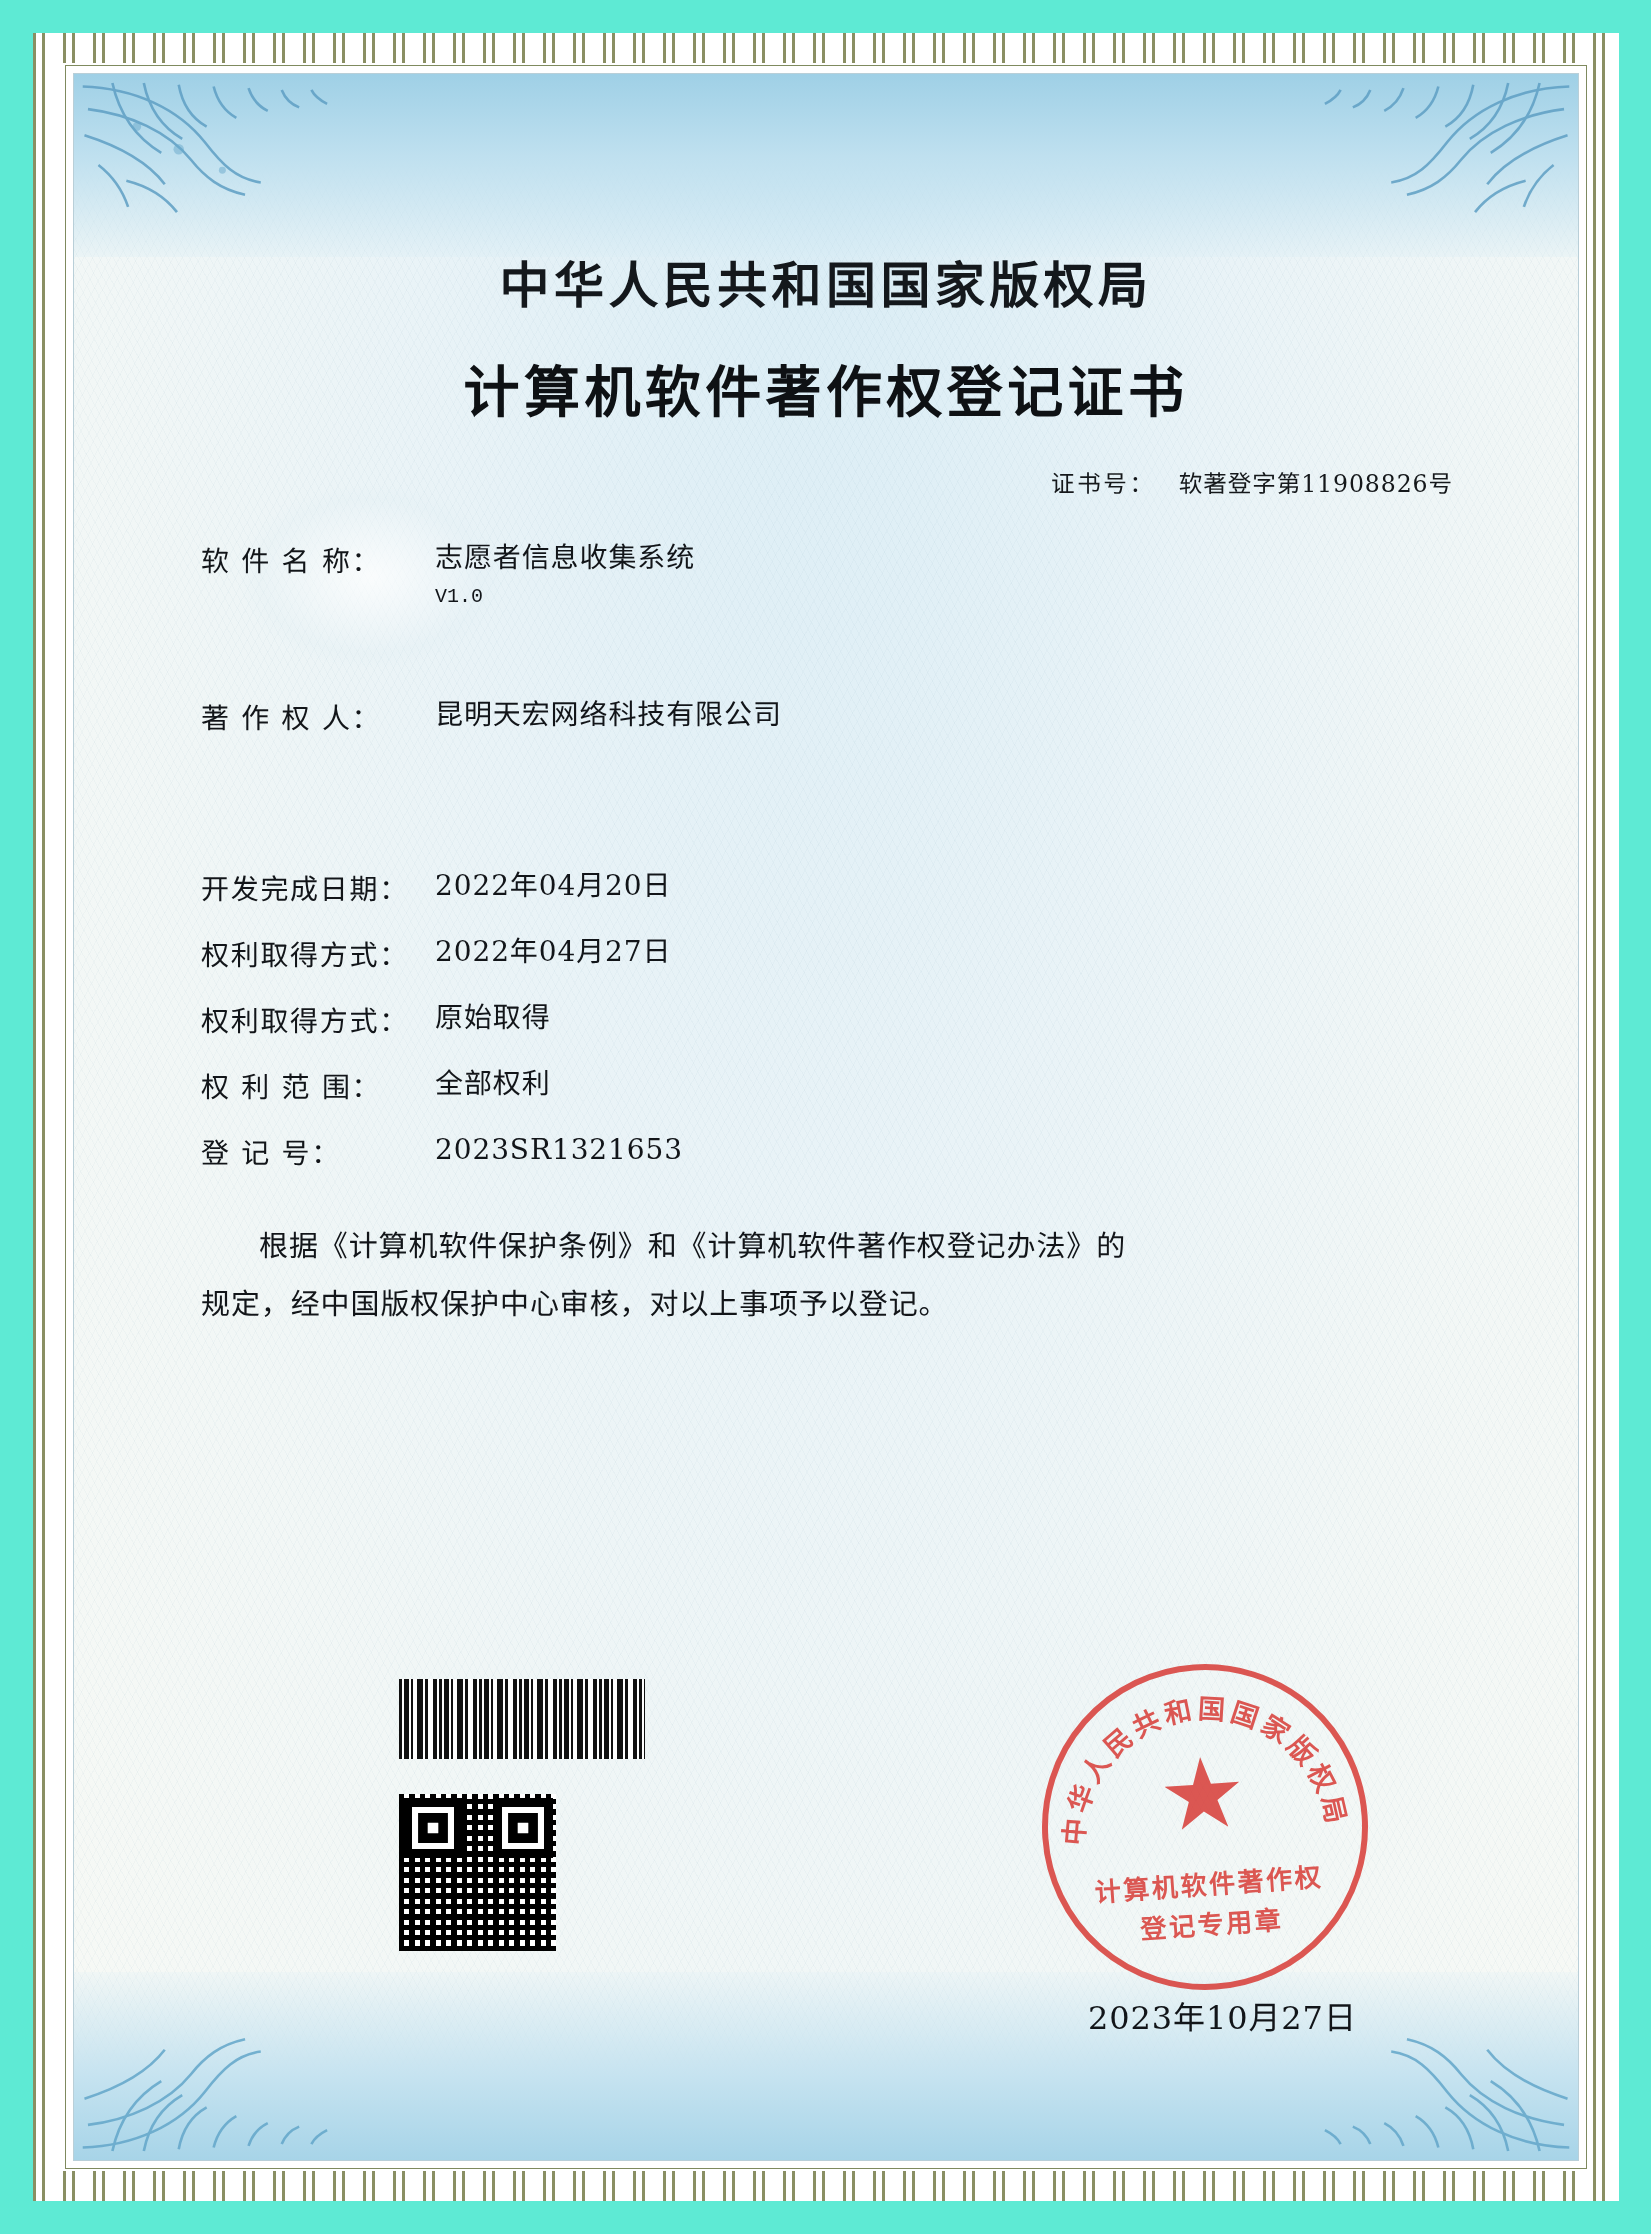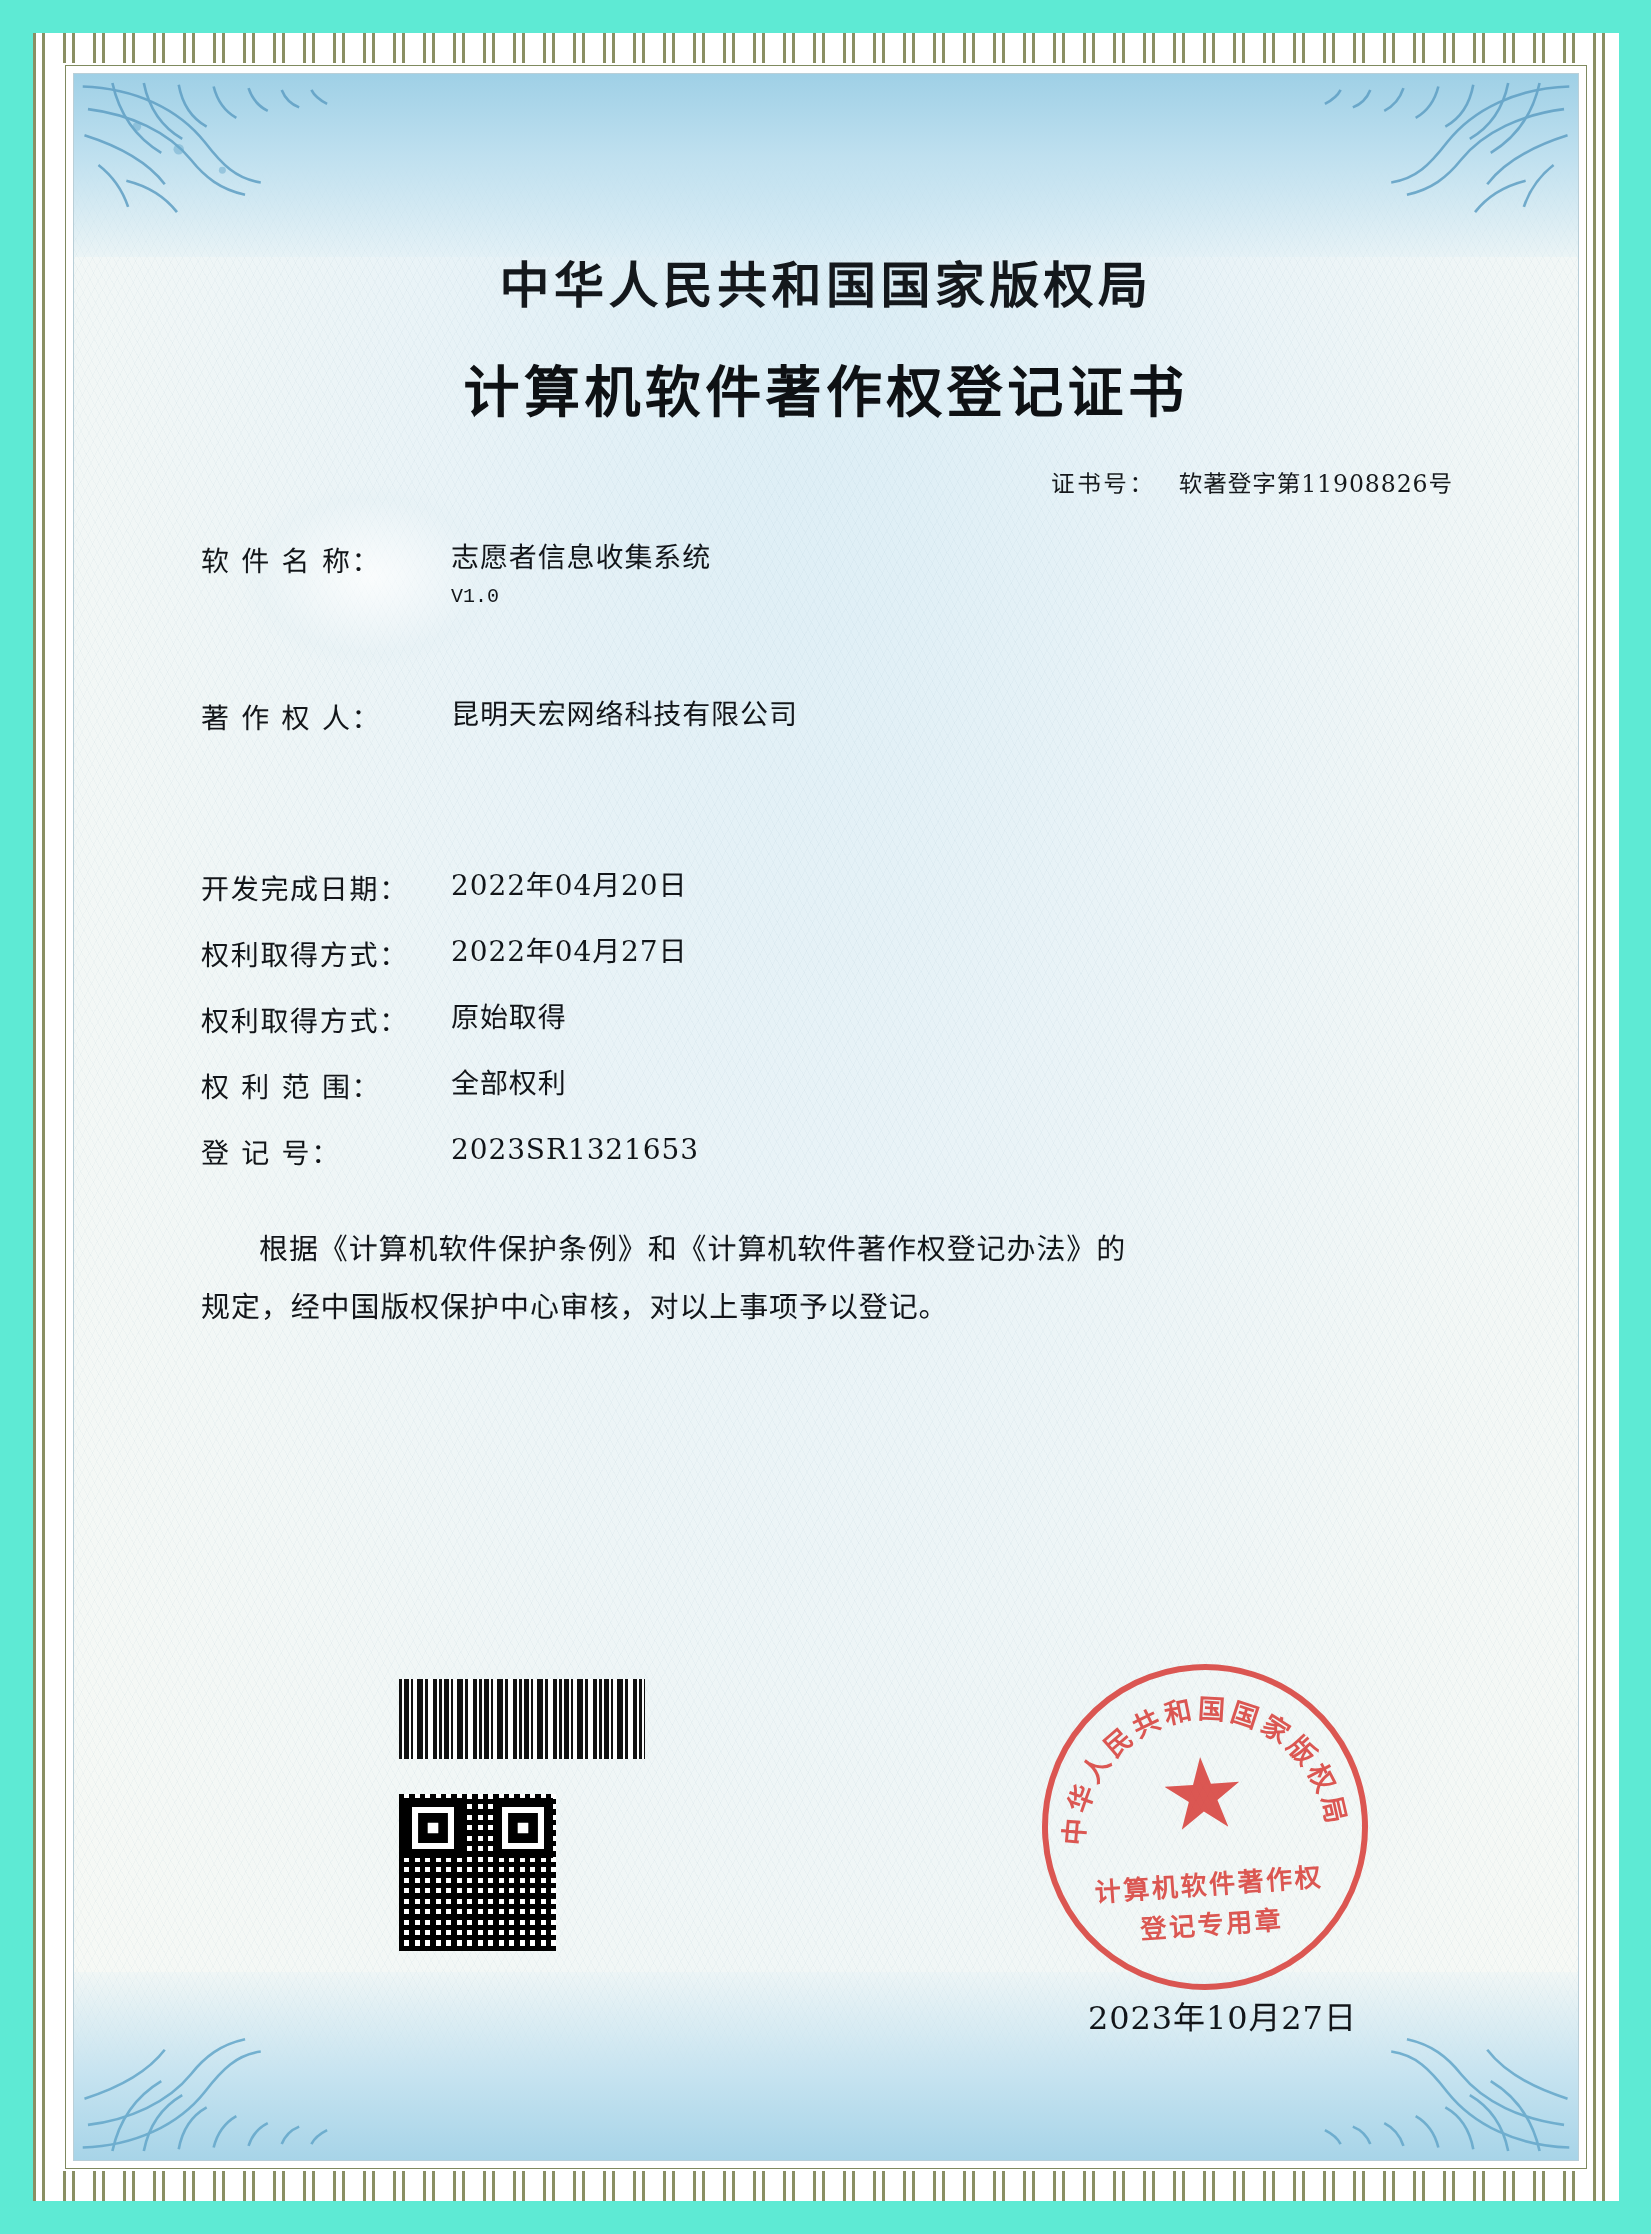--- a/index.html
+++ b/index.html
@@ -179,21 +179,20 @@
     color: #121519;
     letter-spacing: 1.7px;
     white-space: nowrap;
   }
   .row .val {
     font-family: "DejaVu Serif", "Liberation Serif", serif;
     font-size: 28px;
     color: #121519;
     letter-spacing: 0.9px;
     line-height: 1.38;
-    margin-left: 16px;
   }
   .row .val .ver {
     font-family: "Liberation Mono", "DejaVu Sans Mono", monospace;
     font-size: 20px;
     letter-spacing: 0;
     display: block;
     margin-top: 5.2px;
   }
   .row.gap-big { margin-bottom: 86px; }
   .row.tight { margin-bottom: 26px; }
@@ -201,21 +200,21 @@
   .reg-code {
     font-family: "Liberation Serif", serif;
     font-size: 29px;
     letter-spacing: 0.4px;
   }
 
   
   .statement {
     margin-top: 49px;
     padding: 0 30px 0 47px;
-    font-family: Liberation Serif, serif;
+    font-family: Liberation Mono, monospace;
     font-size: 29px;
     line-height: 2.0;
     color: #121519;
     letter-spacing: 0.9px;
     text-align: justify;
   }
   .statement .indent { display: inline-block; width: 58px; }
 
   
   .codes {

